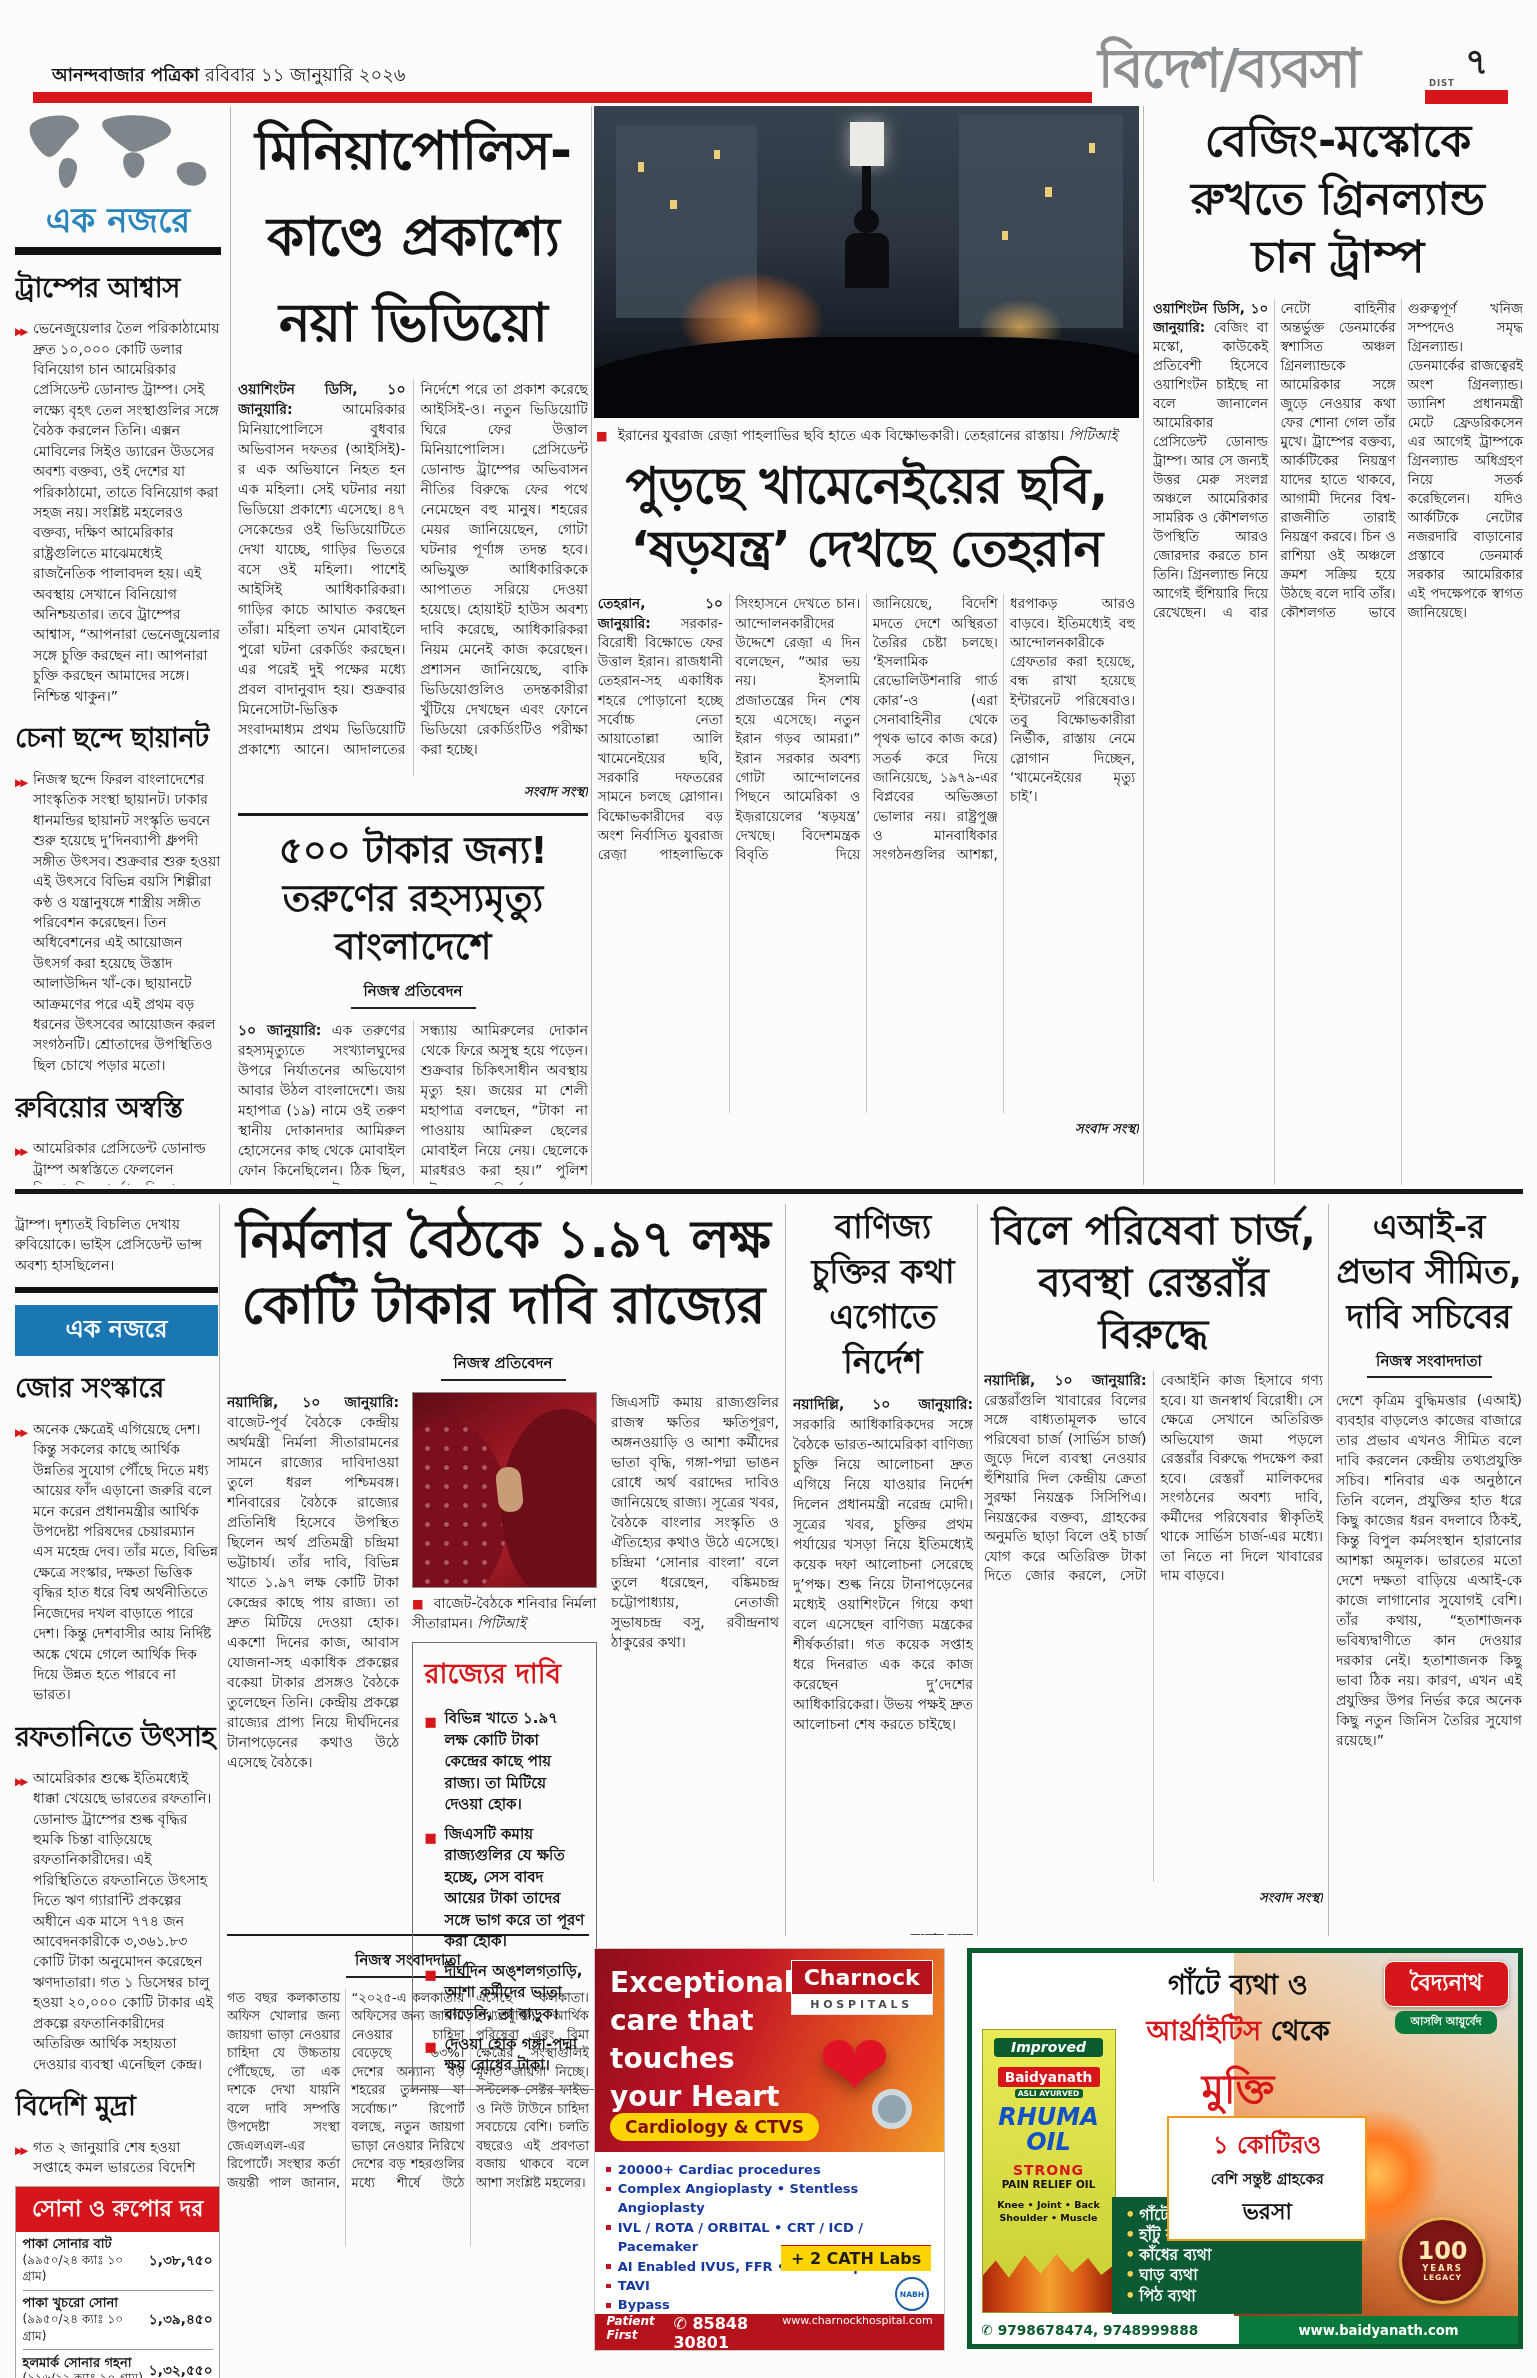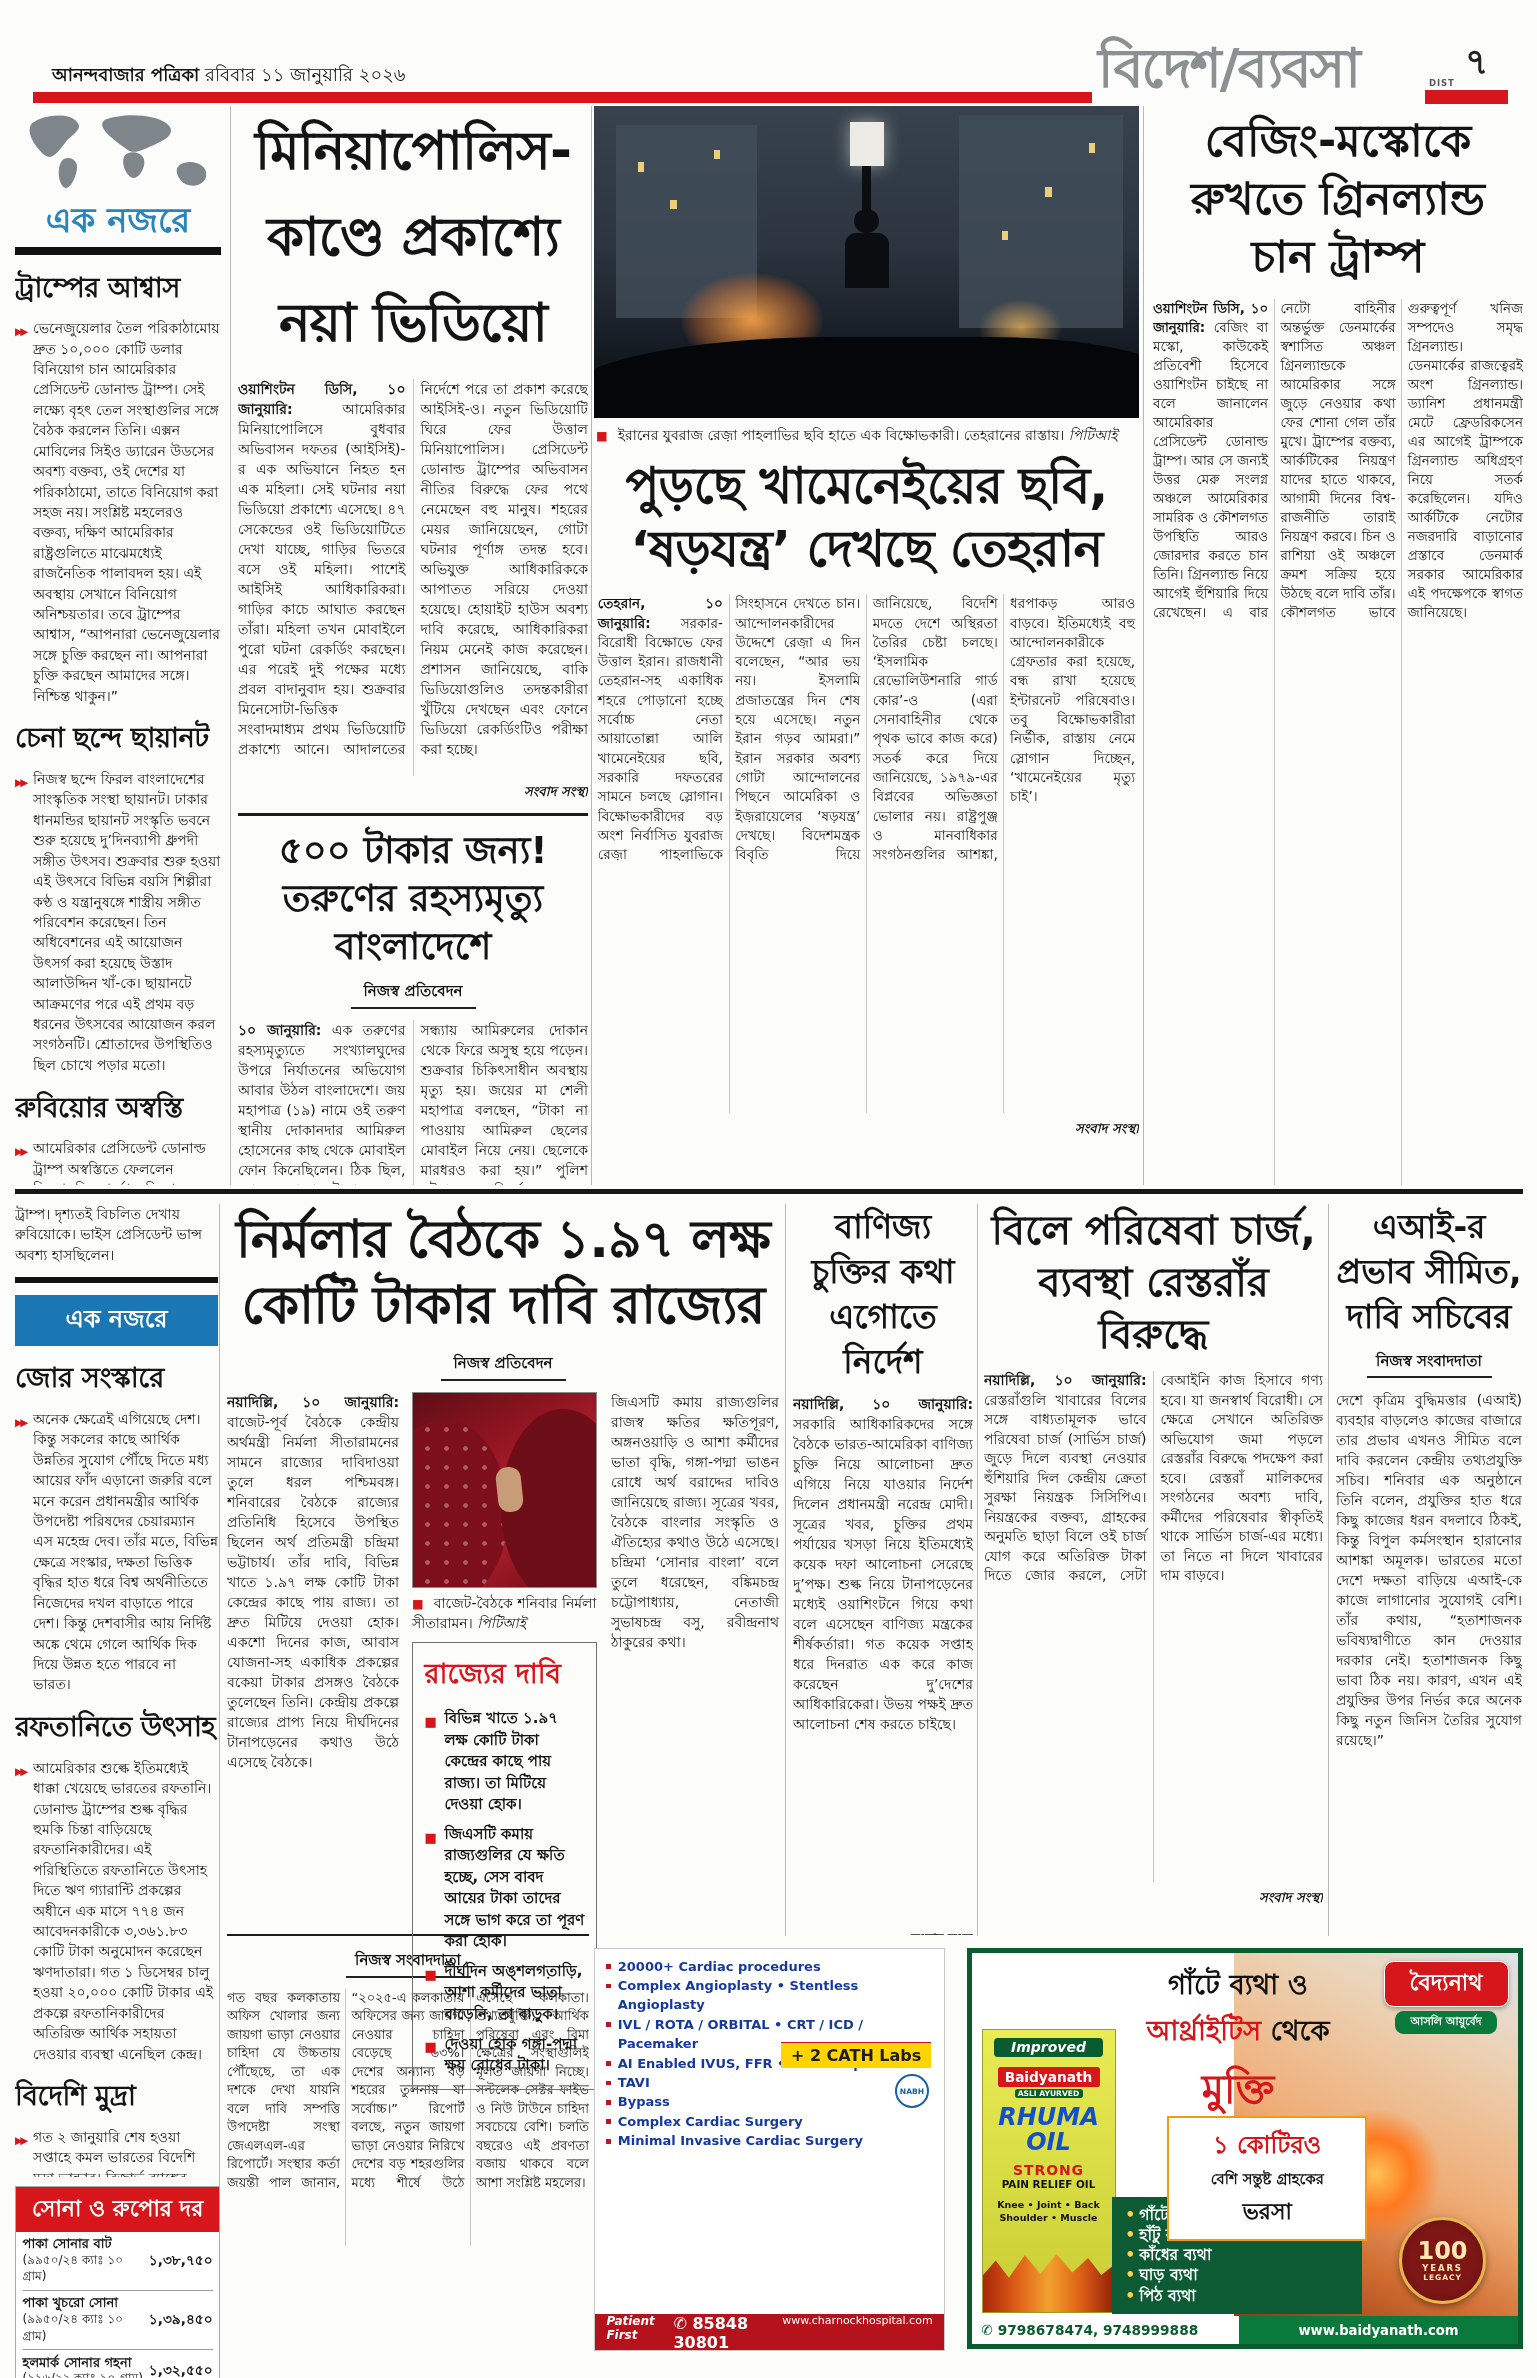--- a/index.html
+++ b/index.html
@@ -245,21 +245,21 @@
 
   <div class="abs" style="left:15px;top:1189px;width:1508px;height:4.7px;background:#171717;"></div>
 
   <div class="vrule" style="left:219px;top:1204px;height:1143px;"></div>
   <div class="vrule" style="left:785px;top:1204px;height:732px;"></div>
   <div class="vrule" style="left:977px;top:1204px;height:732px;"></div>
   <div class="vrule" style="left:1328px;top:1204px;height:732px;"></div>
 
   <div class="abs" style="left:15px;top:1204px;width:203px;height:1143px;">
     <div style="height:973px;overflow:hidden;">
-      <div class="og-item" style="padding-left:0;">ট্রাম্প। দৃশ্যতই বিচলিত দেখায় রুবিয়োকে। ভাইস প্রেসিডেন্ট ভান্স অবশ্য হাসছিলেন।</div>
+      <div class="og-item" style="padding-left:0;margin-top:10px;">ট্রাম্প। দৃশ্যতই বিচলিত দেখায় রুবিয়োকে। ভাইস প্রেসিডেন্ট ভান্স অবশ্য হাসছিলেন।</div>
       <div class="og-rule2"></div>
       <div class="og-label2">এক নজরে</div>
       <div class="og-sec-title">জোর সংস্কারে</div>
       <div class="og-item">
         <span class="marker">▶▶</span>
         <span>অনেক ক্ষেত্রেই এগিয়েছে দেশ। কিন্তু সকলের কাছে আর্থিক উন্নতির সুযোগ পৌঁছে দিতে মধ্য আয়ের ফাঁদ এড়ানো জরুরি বলে মনে করেন প্রধানমন্ত্রীর আর্থিক উপদেষ্টা পরিষদের চেয়ারম্যান এস মহেন্দ্র দেব। তাঁর মতে, বিভিন্ন ক্ষেত্রে সংস্কার, দক্ষতা ভিত্তিক বৃদ্ধির হাত ধরে বিশ্ব অর্থনীতিতে নিজেদের দখল বাড়াতে পারে দেশ। কিন্তু দেশবাসীর আয় নির্দিষ্ট অঙ্কে থেমে গেলে আর্থিক দিক দিয়ে উন্নত হতে পারবে না ভারত।</span>
       </div>
       <div class="og-sec-title">রফতানিতে উৎসাহ</div>
       <div class="og-item">
         <span class="marker">▶▶</span>
@@ -353,20 +353,35 @@
   </div>
 
   <div class="abs" style="left:1336px;top:1204px;width:186px;height:731px;overflow:hidden;">
     <div class="head-sm">এআই-র প্রভাব সীমিত, দাবি সচিবের</div>
     <div class="byline">নিজস্ব সংবাদদাতা</div>
     <div class="byline-rule"></div>
     <div class="story" style="height:511px;overflow:hidden;">দেশে কৃত্রিম বুদ্ধিমত্তার (এআই) ব্যবহার বাড়লেও কাজের বাজারে তার প্রভাব এখনও সীমিত বলে দাবি করলেন কেন্দ্রীয় তথ্যপ্রযুক্তি সচিব। শনিবার এক অনুষ্ঠানে তিনি বলেন, প্রযুক্তির হাত ধরে কিছু কাজের ধরন বদলাবে ঠিকই, কিন্তু বিপুল কর্মসংস্থান হারানোর আশঙ্কা অমূলক। ভারতের মতো দেশে দক্ষতা বাড়িয়ে এআই-কে কাজে লাগানোর সুযোগই বেশি। তাঁর কথায়, “হতাশাজনক ভবিষ্যদ্বাণীতে কান দেওয়ার দরকার নেই। হতাশাজনক কিছু ভাবা ঠিক নয়। কারণ, এখন এই প্রযুক্তির উপর নির্ভর করে অনেক কিছু নতুন জিনিস তৈরির সুযোগ রয়েছে।”</div>
   </div>
 
   <div class="abs ch-ad" style="left:594px;top:1948px;width:349px;height:401px;">
+    <div class="ch-top">
+      <div class="ch-head">
+        <div>Exceptional</div>
+        <div>care that</div>
+        <div>touches</div>
+        <div>your Heart</div>
+      </div>
+      <div class="ch-logo">
+        <div class="ch-logo-top">Charnock</div>
+        <div class="ch-logo-bot">HOSPITALS</div>
+      </div>
+      <div class="ch-heart">❤</div>
+      <div class="ch-scope"></div>
+      <div class="ch-dept">Cardiology &amp; CTVS</div>
+    </div>
     <div class="ch-body">
       <ul class="ch-list">
         <li>20000+ Cardiac procedures</li>
         <li>Complex Angioplasty • Stentless Angioplasty</li>
         <li>IVL / ROTA / ORBITAL • CRT / ICD / Pacemaker</li>
         <li>AI Enabled IVUS, FFR • Valve Replacement</li>
         <li>TAVI</li>
         <li>Bypass</li>
         <li>Complex Cardiac Surgery</li>
         <li>Minimal Invasive Cardiac Surgery</li>

